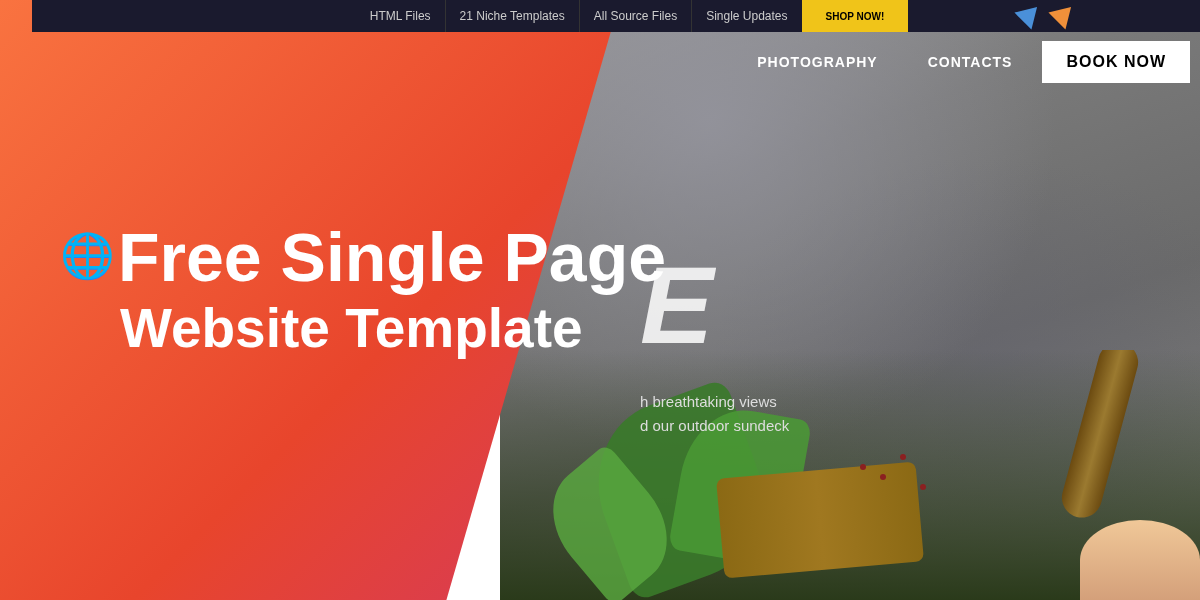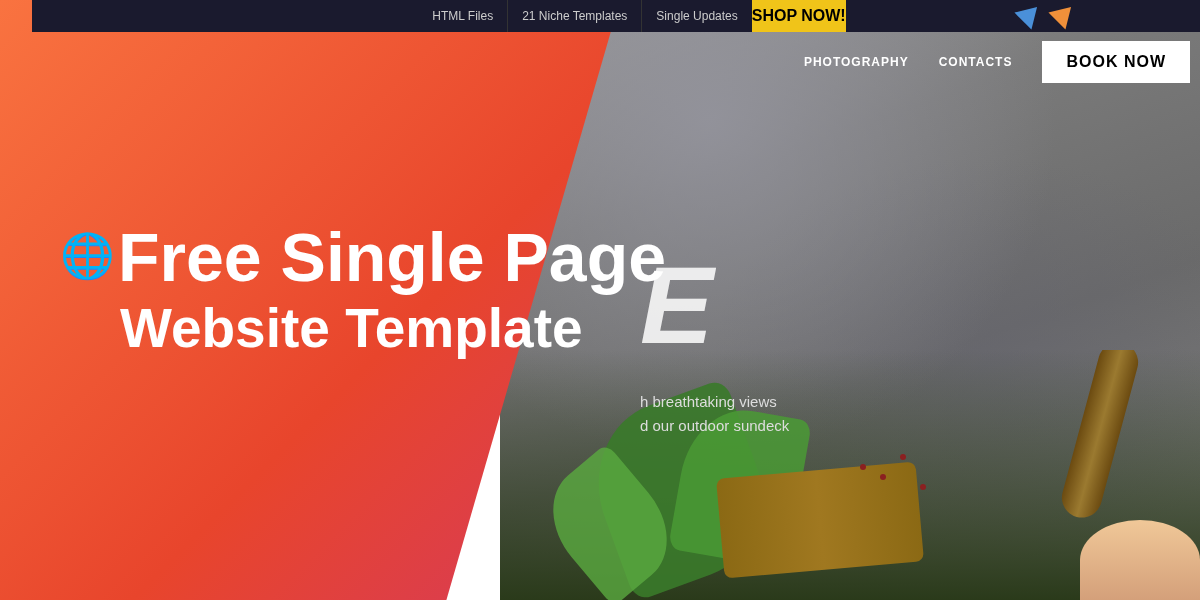--- a/index.html
+++ b/index.html
@@ -33,23 +33,23 @@
       height: 32px;
       display: flex;
       align-items: center;
     }
     .banner-item:last-of-type {
       border-right: none;
     }
     .shop-now-btn {
       background: #f0c419;
       color: #000;
-      font-size: 16px;
+      font-size: 10px;
       font-weight: bold;
-      padding: 0 0;
+      padding: 0 24px;
       height: 32px;
       display: flex;
       align-items: center;
       cursor: pointer;
       border: none;
       white-space: nowrap;
     }
 
     
     .left-panel {
@@ -180,25 +180,26 @@
       height: 60px;
       display: flex;
       align-items: center;
       justify-content: flex-end;
       z-index: 50;
       padding-right: 10px;
       gap: 30px;
     }
     .nav-item {
       color: #fff;
-      font-size: 12px;
+      font-size: 14px;
       font-weight: 600;
       letter-spacing: 1px;
       cursor: pointer;
       text-transform: uppercase;
+      margin-left: 20px;
     }
     .nav-item.contacts {
       color: #fff;
       font-weight: 700;
     }
     .book-now-btn {
       background: #fff;
       color: #000;
       font-size: 16px;
       font-weight: 700;
@@ -305,20 +306,23 @@
 </head>
 <body>
 
 <div class="top-banner">
   <div class="top-banner-items">
     <div class="banner-item">
       <span>HTML Files</span>
     </div>
     <div class="banner-item">
       <span>21 Niche Templates</span>
+    </div>
+    <div class="banner-item">
+      <span>All Source Files</span>
     </div>
     <div class="banner-item">
       <span>Single Updates</span>
     </div>
     <button class="shop-now-btn">
       <span>SHOP NOW!</span>
     </button>
   </div>
 </div>
 

